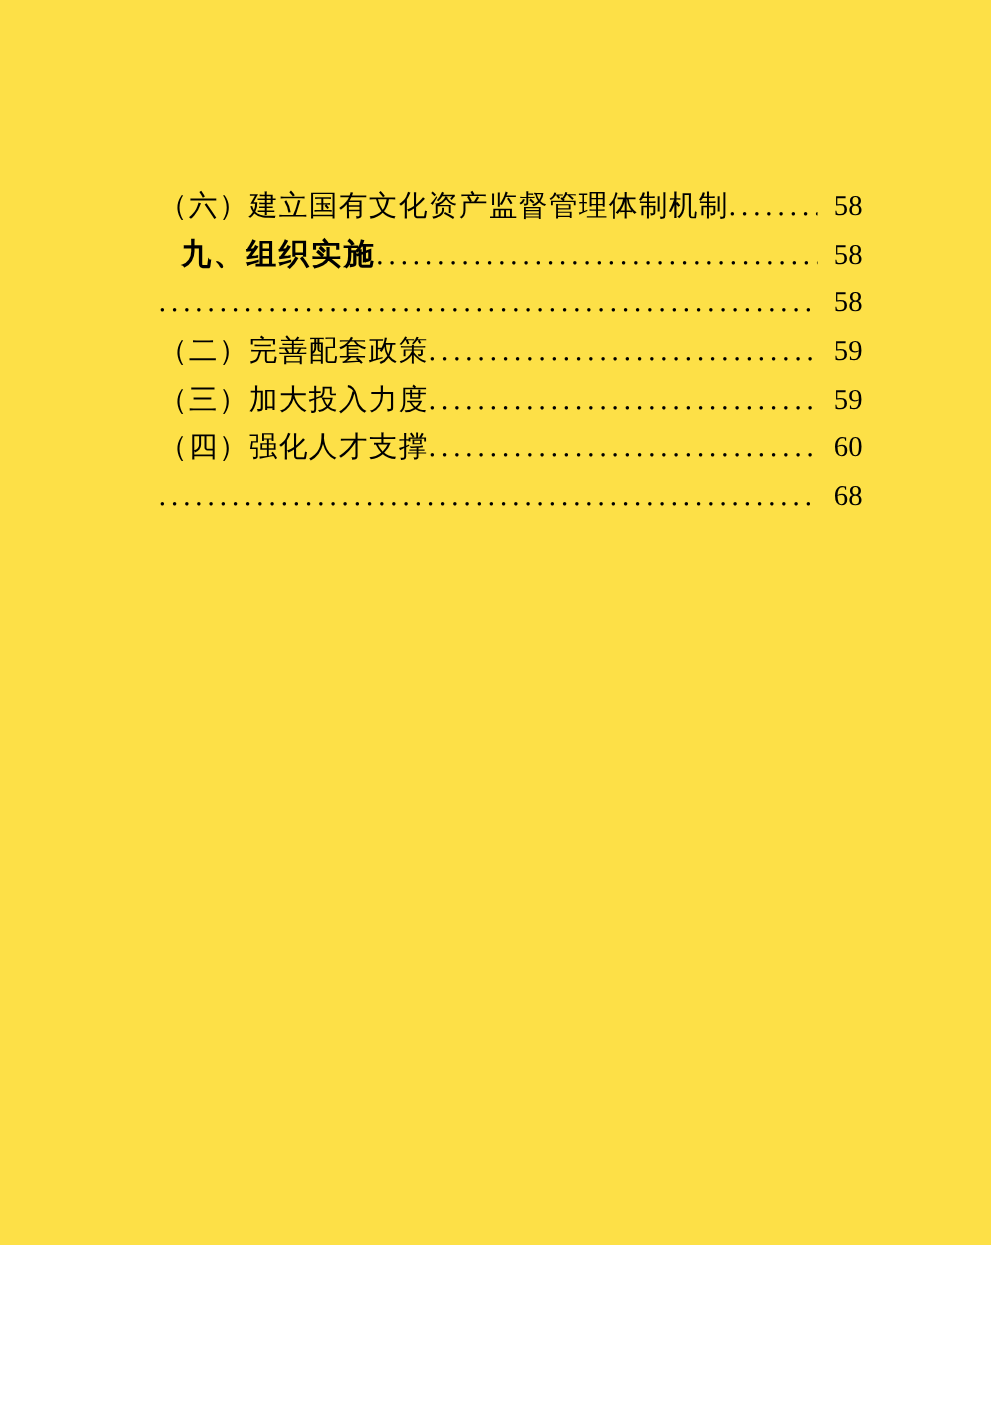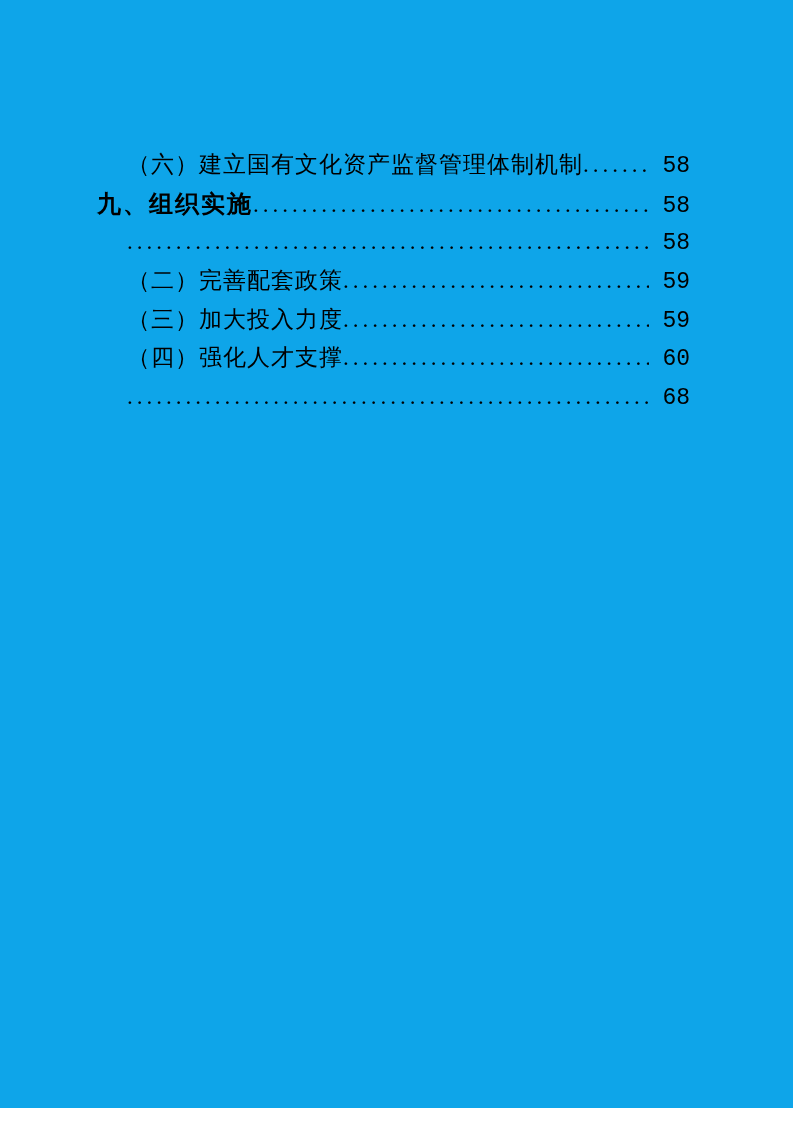--- a/index.html
+++ b/index.html
@@ -3,22 +3,22 @@
 <meta charset="utf-8">
 <style>
   html, body {
     margin: 0;
     padding: 0;
     background: #ffffff;
   }
   .page {
     position: relative;
     width: 793px;
-    height: 1108px;
-    background: #0ea5e9;
+    height: 996px;
+    background: #fde047;
     overflow: hidden;
     color: #000000;
     font-family: "Liberation Serif", "DejaVu Serif", serif;
   }
   .toc {
     position: absolute;
     left: 97px;
     top: 146px;
     width: 593px;
   }
@@ -36,39 +36,40 @@
   .toc-row.level-2 .label {
     font-family: "Liberation Serif", "DejaVu Serif", serif;
     font-weight: normal;
     letter-spacing: 1px;
   }
   .toc-row.level-1 .label {
     font-family: "Liberation Sans", "DejaVu Sans", sans-serif;
     font-weight: bold;
     font-size: 24px;
     letter-spacing: 2px;
+    margin-left: 48px;
   }
   .label {
     flex: 0 0 auto;
   }
   .leader {
     flex: 1 1 auto;
     overflow: hidden;
     white-space: nowrap;
     font-family: "Liberation Serif", "DejaVu Serif", serif;
     font-weight: normal;
     font-size: 23px;
   }
   .leader::after {
     content: "........................................................................................................................";
     letter-spacing: 4px;
   }
   .pageno {
     flex: 0 0 auto;
-    font-family: Liberation Mono, monospace;
+    font-family: Liberation Serif, serif;
     font-weight: normal;
     font-size: 23px;
     margin-left: 13px;
   }
 </style>
 </head>
 <body>
 
 <div class="page">
   <div class="toc">

